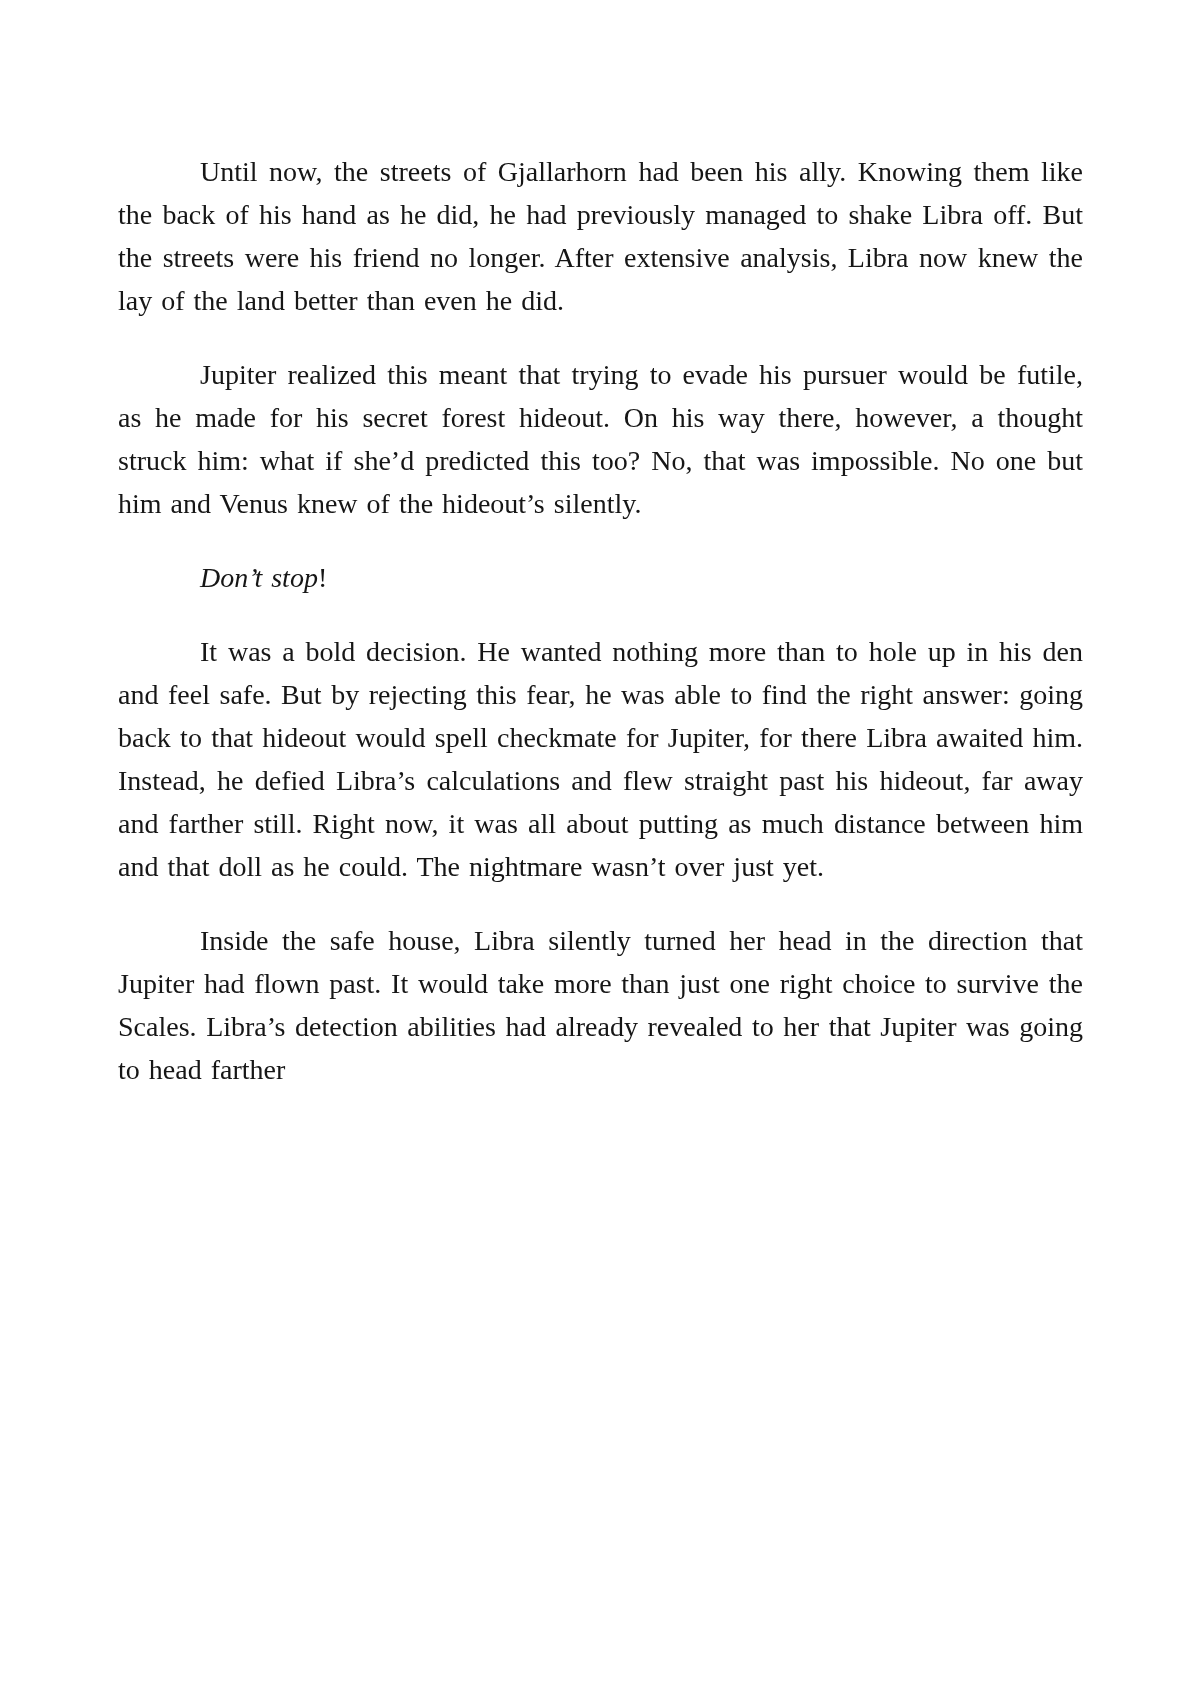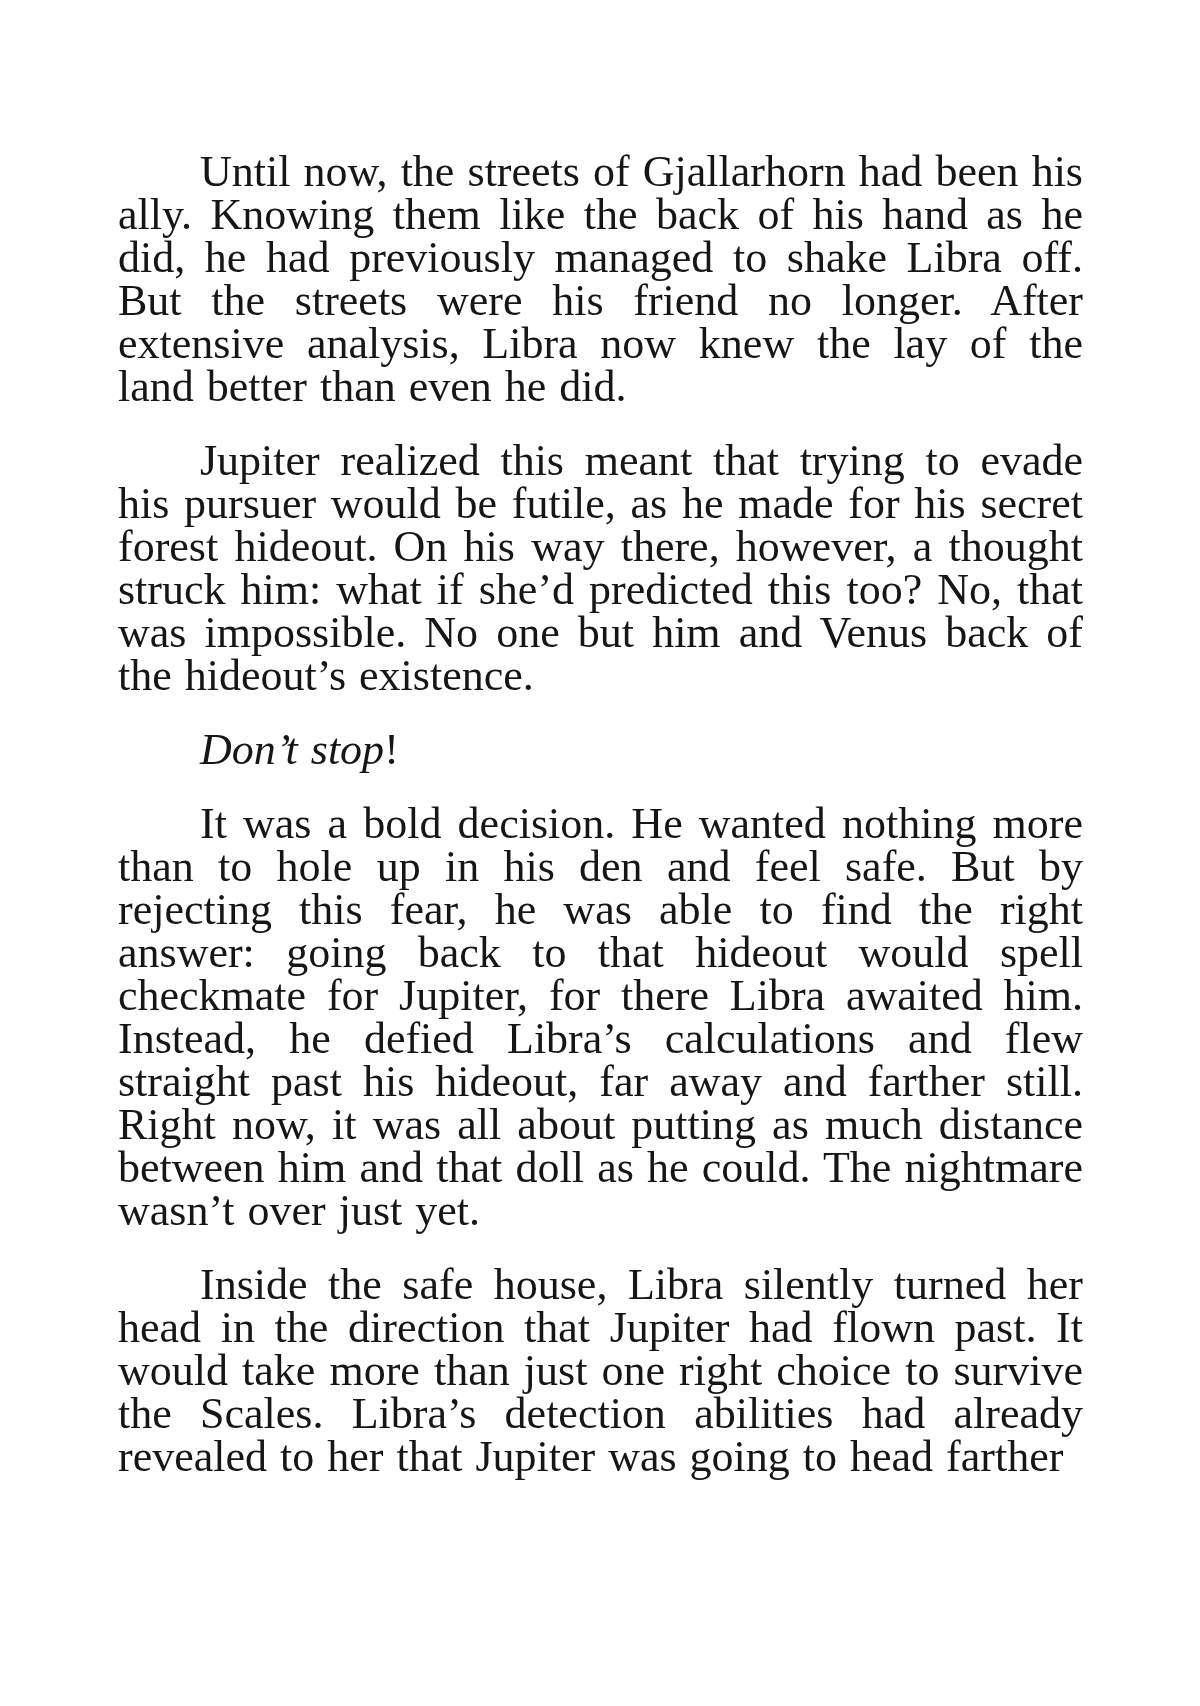--- a/index.html
+++ b/index.html
@@ -14,21 +14,21 @@
     background: #ffffff;
     box-sizing: border-box;
     padding: 150px 117px 0 118px;
     overflow: hidden;
   }
   .text-block {
     width: 100%;
   }
   p.para {
     font-family: "Liberation Serif", "DejaVu Serif", serif;
-    font-size: 44px;
+    font-size: 28px;
     line-height: 43px;
     color: #161616;
     text-align: justify;
     text-indent: 82px;
     word-spacing: 2px;
     margin: 0 0 31px 0;
   }
   p.para em {
     font-style: italic;
   }
@@ -36,21 +36,21 @@
     font-style: normal;
   }
 </style>
 </head>
 <body>
 
 <main class="page">
   <div class="text-block">
     <p class="para">Until now, the streets of Gjallarhorn had been his ally. Knowing them like the back of his hand as he did, he had previously managed to shake Libra off. But the streets were his friend no longer. After extensive analysis, Libra now knew the lay of the land better than even he did.</p>
 
-    <p class="para">Jupiter realized this meant that trying to evade his pursuer would be futile, as he made for his secret forest hideout. On his way there, however, a thought struck him: what if she’d predicted this too? No, that was impossible. No one but him and Venus back of the hideout’s existence.</p>
+    <p class="para">Jupiter realized this meant that trying to evade his pursuer would be futile, as he made for his secret forest hideout. On his way there, however, a thought struck him: what if she’d predicted this too? No, that was impossible. No one but him and Venus knew of the hideout’s silently.</p>
 
 
     <p class="para"><em>Don’t stop</em><span class="roman">!</span></p>
 
     <p class="para">It was a bold decision. He wanted nothing more than to hole up in his den and feel safe. But by rejecting this fear, he was able to find the right answer: going back to that hideout would spell checkmate for Jupiter, for there Libra awaited him. Instead, he defied Libra’s calculations and flew straight past his hideout, far away and farther still. Right now, it was all about putting as much distance between him and that doll as he could. The nightmare wasn’t over just yet.</p>
 
     <p class="para">Inside the safe house, Libra silently turned her head in the direction that Jupiter had flown past. It would take more than just one right choice to survive the Scales. Libra’s detection abilities had already revealed to her that Jupiter was going to head farther</p>
   </div>
 </main>
 

